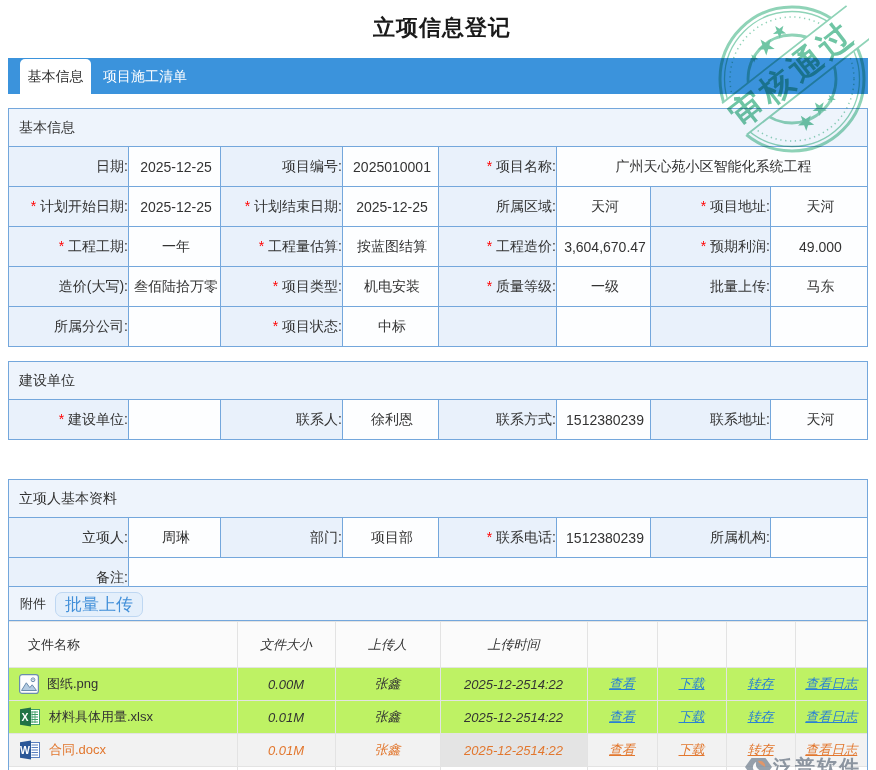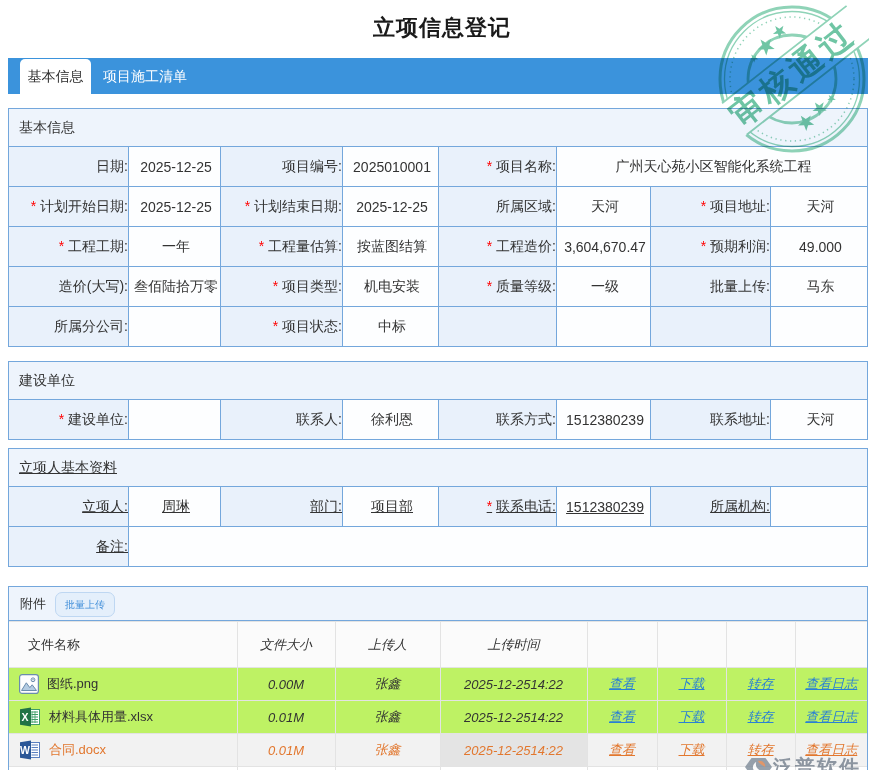--- a/index.html
+++ b/index.html
@@ -17,21 +17,21 @@
 table.frm td { border:1px solid #74a7dc; font-size:14px; overflow:hidden; white-space:nowrap; }
 td.sec { background:#eef4fc; height:38px; padding-left:10px; color:#333; }
 td.lb { background:#e9f1fb; height:40px; text-align:right; color:#333; }
 td.vl { background:#fdfeff; text-align:center; padding-left:3px; color:#333; }
 i.rq { font-style:normal; color:#ff0000; margin-right:4px; font-size:14px; }
 
 .att { position:absolute; left:8px; top:586px; width:860px; }
 .atthead { height:35px; background:#eef4fc; border:1px solid #74a7dc; position:relative; }
 .atthead .cap { position:absolute; left:11px; top:0; line-height:33px; font-size:13px; color:#333; }
 .btn { position:absolute; left:46px; top:5px; height:25px; line-height:23px; padding:0 9px;
-  background:#e4effb; border:1px solid #bed7f2; border-radius:7px; font-size:10px; color:#418fd9; }
+  background:#e4effb; border:1px solid #bed7f2; border-radius:7px; font-size:17px; color:#418fd9; }
 .ftwrap { border-left:1px solid #74a7dc; border-right:1px solid #74a7dc; width:860px; }
 table.ft td:last-child { border-right:none; }
 table.ft td:first-child { border-left:none; }
 table.ft { border-collapse:collapse; table-layout:fixed; width:858px; }
 table.ft td { border:1px solid #e3e3e3; font-size:13px; overflow:hidden; white-space:nowrap; }
 table.ft tr.hd td { height:46px; background:#fbfbfb; color:#333; }
 table.ft tr.dr td { height:33px; background:#bef264; }
 table.ft tr.hl td { background:#f2f2f2; color:#e2772e; }
 table.ft td.c { text-align:center;font-style:italic; }
 table.ft td.nm { padding-left:10px; }
@@ -145,21 +145,21 @@
       <td class="lb">联系人:</td>
           <td class="vl">徐利恩</td>
       <td class="lb">联系方式:</td>
           <td class="vl">1512380239</td>
       <td class="lb">联系地址:</td>
           <td class="vl">天河</td>
     </tr>
   </tbody>
     </table>
 
-  <table class="frm" style="top:448px; width:859px;text-decoration:underline;">
+  <table class="frm" style="top:479px; width:859px;">
     <colgroup>
         <col style="width:120px">
         <col style="width:92px">
         <col style="width:122px">
         <col style="width:96px">
         <col style="width:118px">
         <col style="width:94px">
         <col style="width:120px">
         <col style="width:97px">
       </colgroup>

